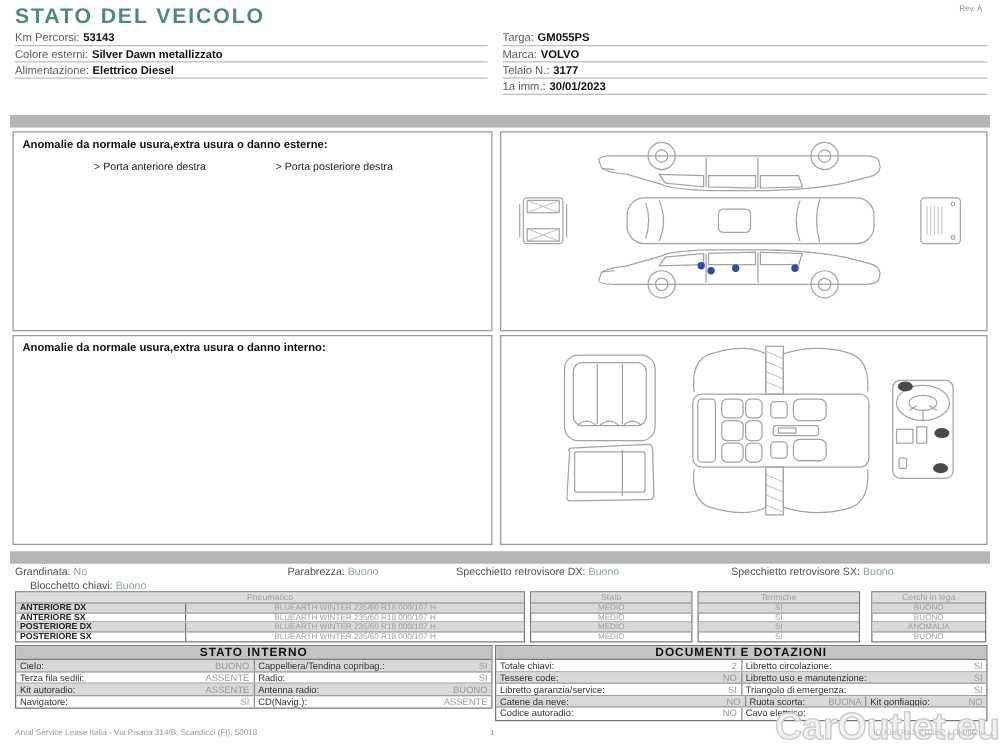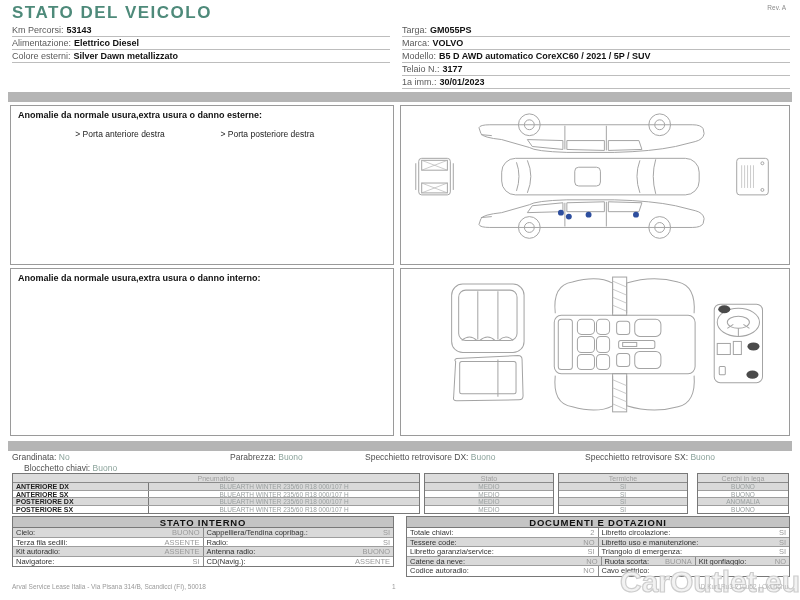--- a/index.html
+++ b/index.html
@@ -43,21 +43,21 @@
   .tbox-b { width:130px; margin-left:4px; }
   .tbox-c { width:130px; margin-left:4px; }
   .tbox-d { width:92px;  margin-left:9px; }
   .thead { height:9px; line-height:9px; text-align:center; color:#a0a0a0; font-size:7px; background:#dcdcdc; border-bottom:1px solid #8a8a8a; }
   .trow { height:7.5px; line-height:7px; display:flex; border-bottom:1px solid #9e9e9e; }
   .tbox .trow:last-child { border-bottom:none; }
   .tbox > .trow:nth-child(even) { background:#d9d9d9; }
   .tpos { width:136px; padding-left:3px; font-weight:bold; color:#222; font-size:7px; border-right:1px solid #787878; }
   .tval { flex:1; text-align:center; color:#9aa0a0; }
 
-  .bottom { position:absolute; top:516px; left:12px; right:10px; display:flex; gap:12px; align-items:flex-start; }
+  .bottom { position:absolute; top:516px; left:12px; right:10px; display:flex; gap:2px; align-items:flex-start; }
   .btable { border:1px solid #787878; }
   .btable-left  { width:382px; }
   .btable-right { flex:1; }
   .bhead { height:11px; line-height:11px; text-align:center; background:#c4c4c4; font-size:9.5px; font-weight:bold; letter-spacing:0.8px; color:#111; border-bottom:1px solid #787878; }
   .brow { display:flex; height:9.5px; line-height:9px; font-size:7.5px; border-bottom:1px solid #9e9e9e; }
   .btable .brow:last-child { border-bottom:none; }
   .btable-left  > .brow:nth-child(even) { background:#d9d9d9; }
   .btable-right > .brow:nth-child(3), .btable-right > .brow:nth-child(5) { background:#d9d9d9; }
   .bhalf { flex:1; display:flex; justify-content:space-between; padding:0 3px; overflow:hidden; white-space:nowrap; }
   .bhalf + .bhalf, .bquarter + .bquarter { border-left:1px solid #8a8a8a; }
@@ -80,35 +80,32 @@
 
   <div class="title">STATO DEL VEICOLO</div>
   <div class="rev">Rev. A</div>
 
   <div class="header-cols">
     <div class="hcol-left">
       <div class="frow">
         <span class="flabel">Km Percorsi:</span><span class="fvalue">53143</span>
       </div>
       <div class="frow">
+        <span class="flabel">Colore esterni:</span><span class="fvalue">Silver Dawn metallizzato</span>
+      </div>
+      <div class="frow">
         <span class="flabel">Alimentazione:</span><span class="fvalue">Elettrico Diesel</span>
       </div>
-      <div class="frow">
-        <span class="flabel">Colore esterni:</span><span class="fvalue">Silver Dawn metallizzato</span>
-      </div>
     </div>
     <div class="hcol-right">
       <div class="frow">
         <span class="flabel">Targa:</span><span class="fvalue">GM055PS</span>
       </div>
       <div class="frow">
         <span class="flabel">Marca:</span><span class="fvalue">VOLVO</span>
-      </div>
-      <div class="frow">
-        <span class="flabel">Modello:</span><span class="fvalue">B5 D AWD automatico CoreXC60 / 2021 / 5P / SUV</span>
       </div>
       <div class="frow">
         <span class="flabel">Telaio N.:</span><span class="fvalue">3177</span>
       </div>
       <div class="frow">
         <span class="flabel">1a imm.:</span><span class="fvalue">30/01/2023</span>
       </div>
     </div>
   </div>
 

